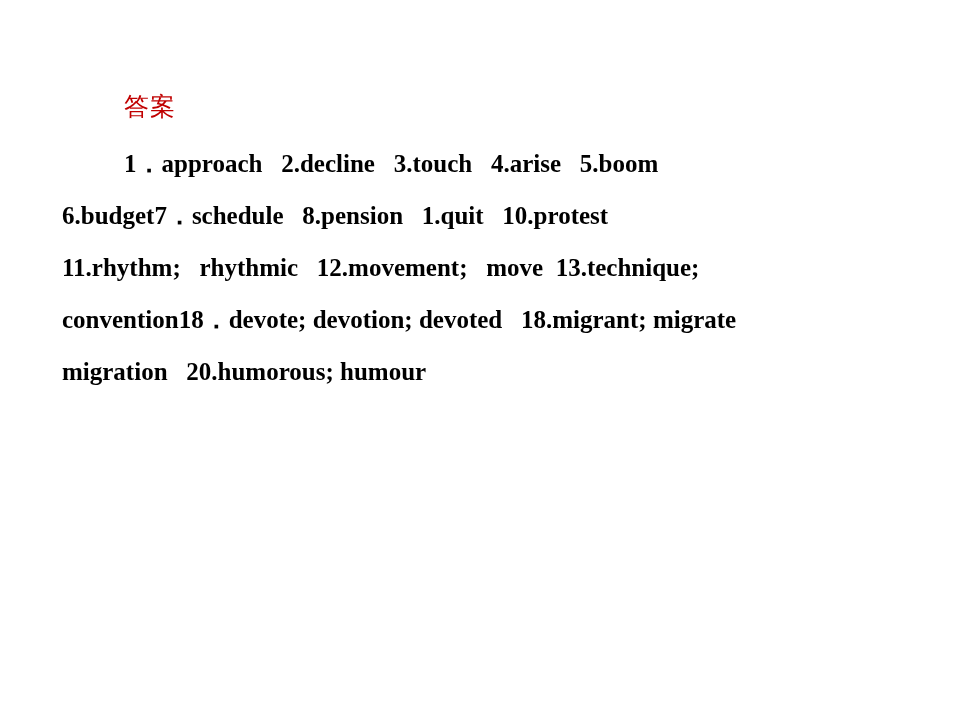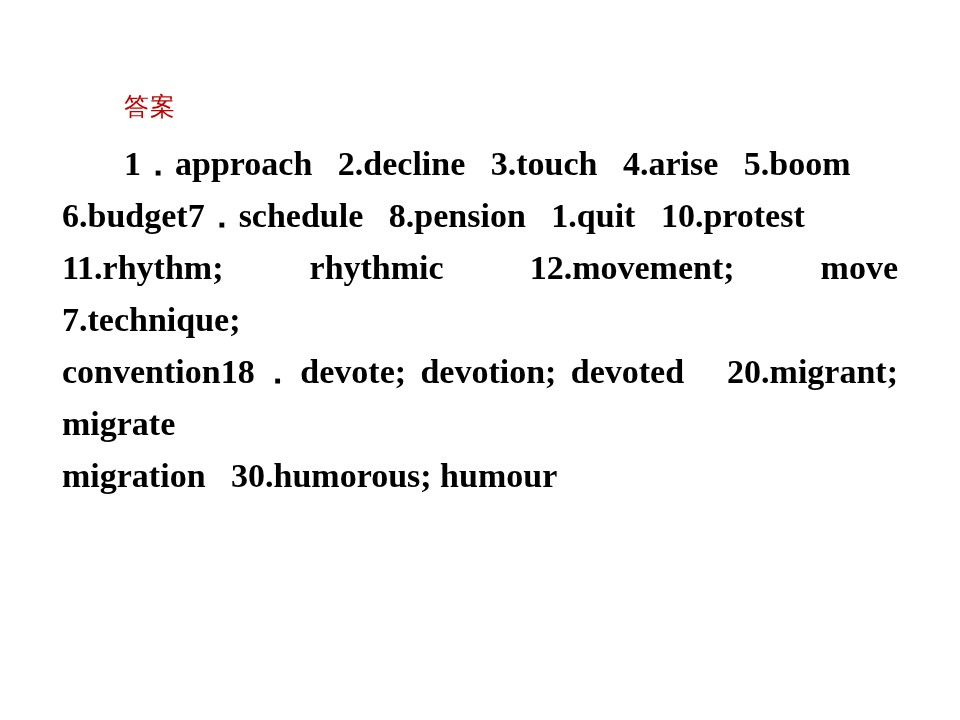--- a/index.html
+++ b/index.html
@@ -26,21 +26,21 @@
     font-size: 25px;
     font-weight: 400;
     line-height: 1.2;
     margin: 0 0 16px 62px;
     letter-spacing: 1px;
   }
   .answer-body {
     color: #000000;
     font-family: "Liberation Serif", serif;
     font-weight: bold;
-    font-size: 34px;
+    font-size: 25px;
     line-height: 52px;
     text-align: justify;
     text-justify: inter-word;
     margin: 0;
   }
   .answer-body .line {
     display: block;
     white-space: pre-wrap;
   }
   .answer-body .line.first {
@@ -53,18 +53,18 @@
 </head>
 <body>
 
 <div class="slide">
 
   <div class="answer-heading">答案</div>
 
   <div class="answer-body">
     <span class="line first">1．approach   2.decline   3.touch   4.arise   5.boom</span>
     <span class="line">6.budget7．schedule   8.pension   1.quit   10.protest</span>
-    <span class="line justified">11.rhythm;   rhythmic   12.movement;   move  7.technique;</span>
-    <span class="line justified">convention18．devote; devotion; devoted   20.migrant; migrate</span>
-    <span class="line">migration   30.humorous; humour</span>
+    <span class="line justified">11.rhythm;   rhythmic   12.movement;   move  13.technique;</span>
+    <span class="line justified">convention18．devote; devotion; devoted   18.migrant; migrate</span>
+    <span class="line">migration   20.humorous; humour</span>
   </div>
 
 </div>
 
 </body></html>

